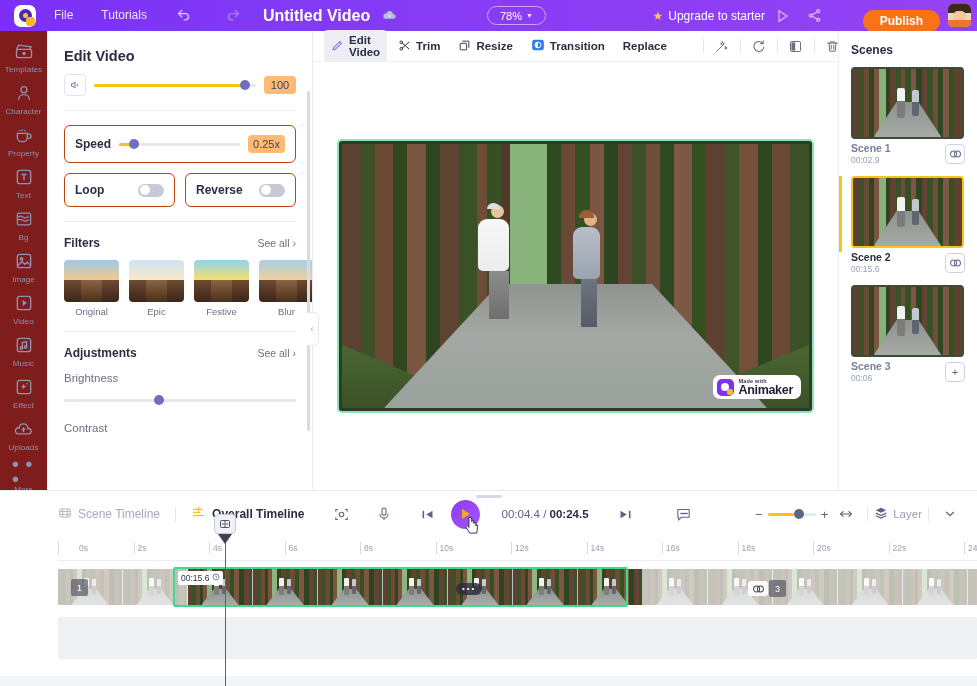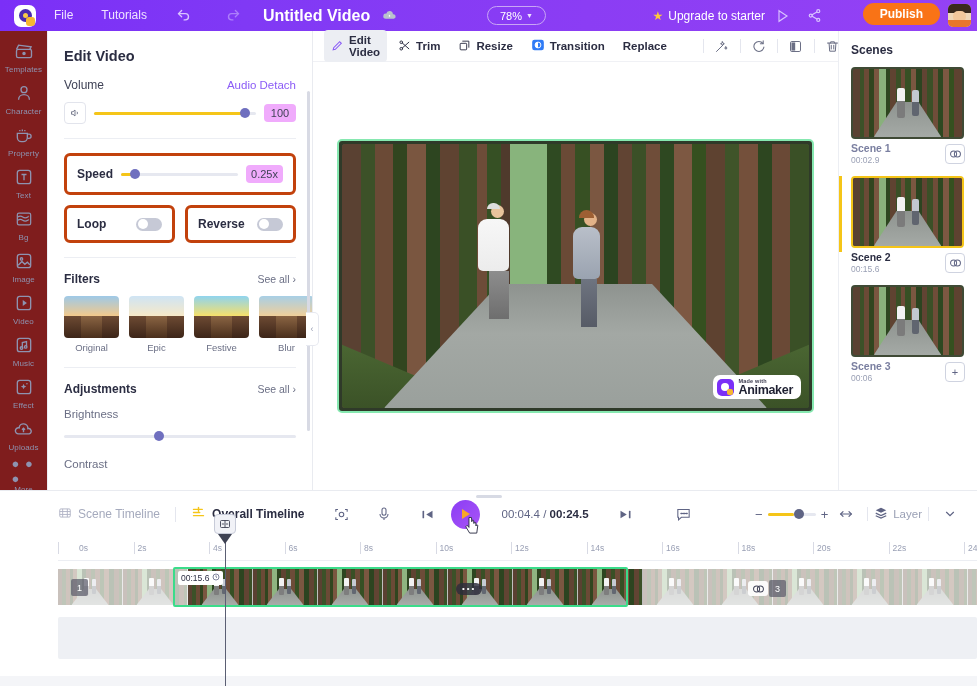--- a/index.html
+++ b/index.html
@@ -63,21 +63,21 @@
     display: flex; align-items: center; gap: 5px;
     font-size: 12px; color: #ffffff; cursor: pointer; font-weight:500;
   }
   .star { color: #ffc83d; font-size: 12px; }
   .tb-right-ic {
     position: absolute; top: 0; height: 31px; width: 26px;
     display: flex; align-items: center; justify-content: center;
     cursor: pointer; color: #d8c3ff;
   }
   .publish-btn {
-    position: absolute; right: 37px; top: 3px;
+    position: absolute; right: 37px; top: 10px;
     background: #f97316; color: #fff; border: none; border-radius: 14px;
     font-size: 12px; font-weight: bold; padding: 0 17px; height: 22px;
     cursor: pointer; font-family: inherit;
   }
   .avatar {
     position: absolute; right: 6px; top: 4px; width: 23px; height: 23px;
     border-radius: 5px; background: #f0d7b8; overflow: hidden; cursor: pointer;
   }
   .avatar .hair { position:absolute; top:0; left:0; width:23px; height:9px; background:#3a2a1d;}
   .avatar .face { position:absolute; top:7px; left:5px; width:13px; height:11px; border-radius:5px; background:#f3c89c;}
@@ -121,26 +121,26 @@
   }
   .slider-wrap { position: relative; flex: 1; height: 16px; display: flex; align-items: center; }
   .strack { height: 3px; border-radius: 2px; background: #e6e8f0; width: 100%; }
   .sfill { position: absolute; left: 0; height: 3px; border-radius: 2px; background: #f5c518; }
   .sknob {
     position: absolute; width: 10px; height: 10px; border-radius: 50%;
     background: #6f6fbf; transform: translateX(-5px); cursor: pointer;
   }
   .numbox {
     min-width: 32px; text-align: center; font-size: 11px; color: #3f4256;
-    background: #f0abfc; border-radius: 4px; padding: 3px 5px;
+    background: #fdba74; border-radius: 4px; padding: 3px 5px;
   }
   .divider { height: 1px; background: #eceef3; margin: 14px 16px 0 16px; }
 
   .card {
-    border: 3px solid #c2410c; border-radius: 6px; margin: 0 16px;
+    border: 1px solid #c2410c; border-radius: 6px; margin: 0 16px;
     display: flex; align-items: center; padding: 9px 10px; gap: 8px;
   }
   .card-lb { font-size: 12px; font-weight: bold; color: #2b2d42; }
 
   .togg {
     width: 26px; height: 13px; border-radius: 7px; background: #c6c9d6; position: relative; cursor: pointer;
   }
   .togg i { position: absolute; top: 1.5px; left: 2px; width: 10px; height: 10px; border-radius: 50%; background: #fff; }
 
   .filters { display: flex; gap: 10px; margin: 10px 0 0 16px; overflow: hidden; }
@@ -552,24 +552,20 @@
     </div>
     <div class="rail-item">
       <div class="rail-ic" style="letter-spacing:1px;font-size:13px;">● ● ●</div>
       <div class="rail-lb">More</div>
     </div>
   </div>
 
   <div class="panel">
     <div class="panel-title">Edit Video</div>
 
-    <div class="sec-row">
-      <div class="sec-lb">Volume</div>
-      <div class="link">Audio Detach</div>
-    </div>
 
     <div class="vol-row">
       <div class="spk">
         <svg width="12" height="12" viewBox="0 0 24 24" fill="none" stroke="currentColor" stroke-width="1.8">
             <path d="M5 9.5h3L12 6v12l-4-3.5H5z"></path>
             <path d="M16 9.5a4 4 0 0 1 0 5"></path>
           </svg>
       </div>
       <div class="slider-wrap">
         <div class="strack"></div>

